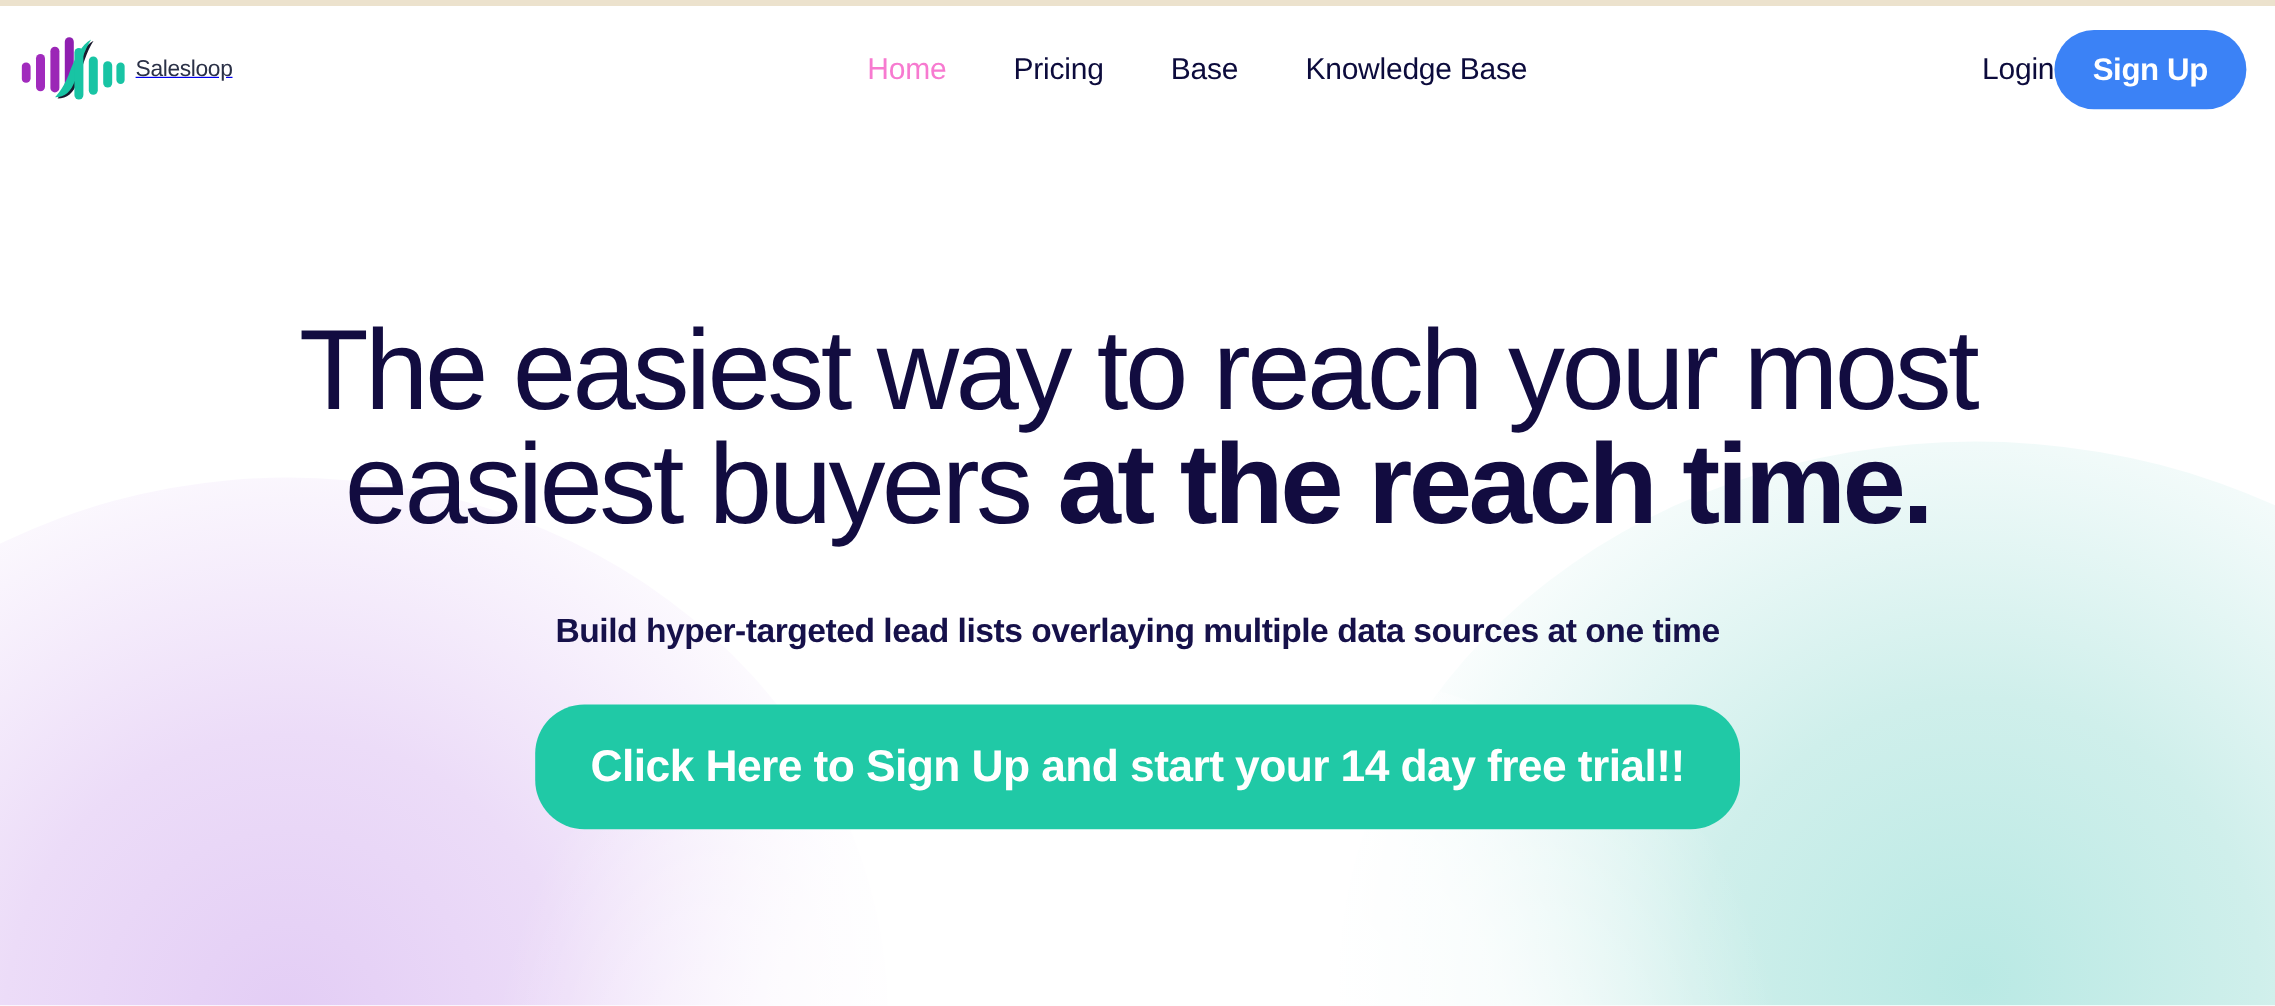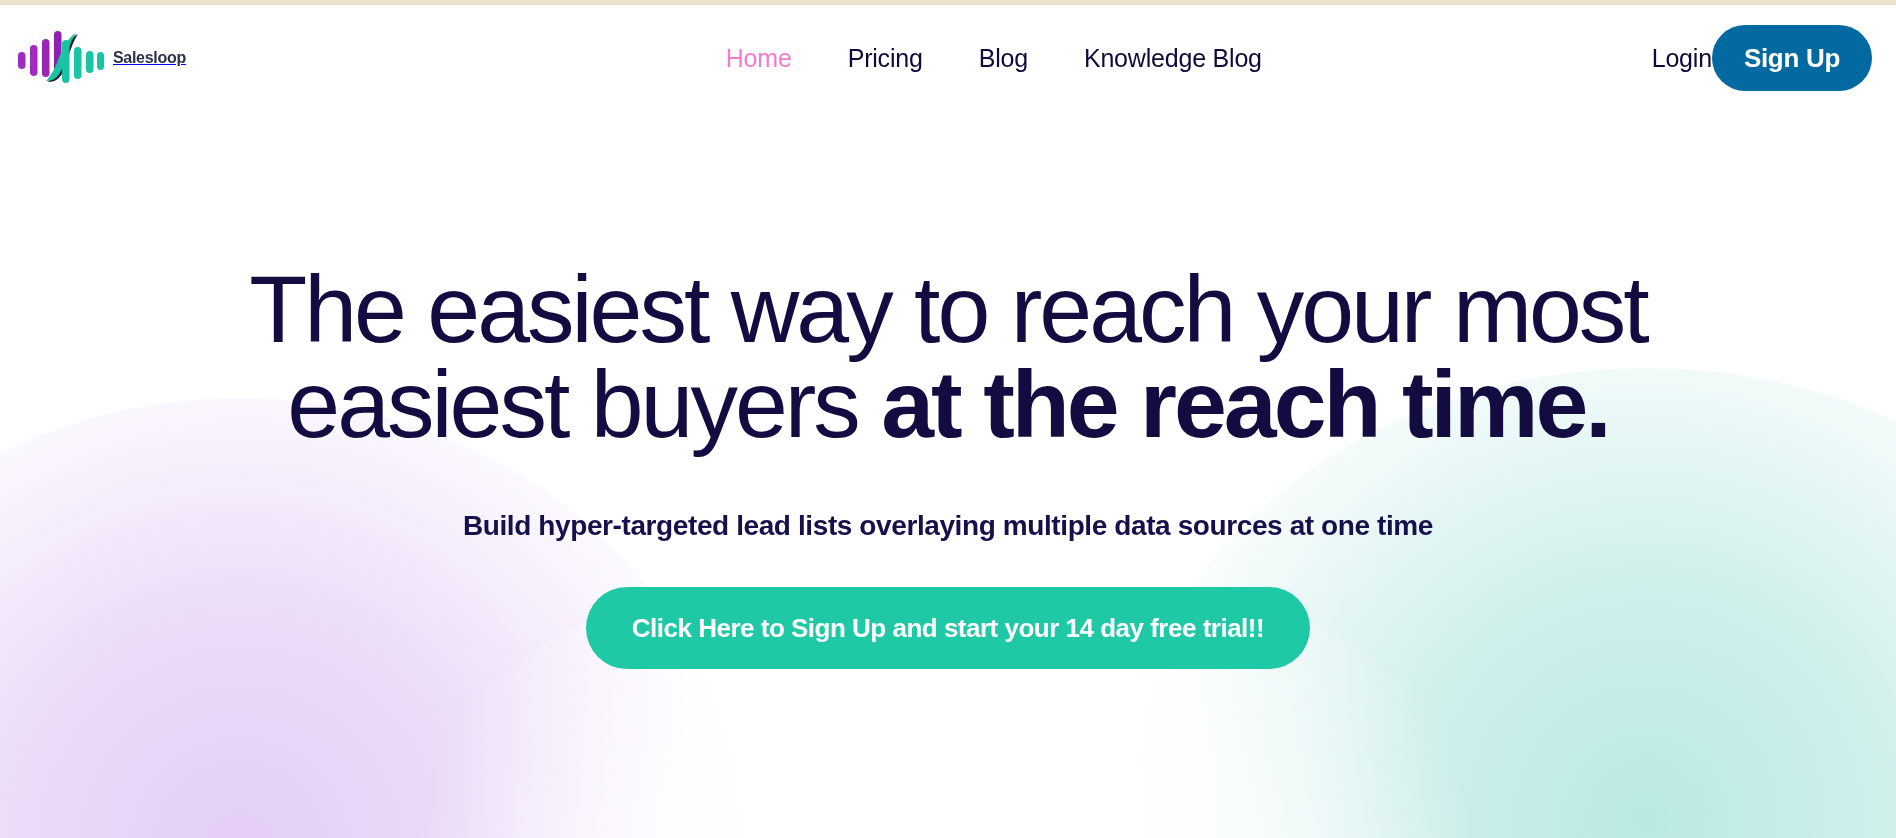--- a/index.html
+++ b/index.html
@@ -82,22 +82,22 @@
     display: flex;
     align-items: center;
     gap: 9px;
     flex: 0 0 auto;
     cursor: pointer;
   }
 
   .logo-mark { display: block; }
 
   .brand-name {
-    font-size: 16px;
-    font-weight: bold;
+    font-size: 19px;
+    font-weight: normal;
     color: #2b3147;
     letter-spacing: -0.3px;
   }
 
   .nav {
     flex: 1 1 auto;
     display: flex;
     align-items: center;
     justify-content: center;
     gap: 56px;
@@ -131,21 +131,21 @@
 
   .signup-btn {
     display: inline-flex;
     align-items: center;
     justify-content: center;
     min-width: 160px;
     height: 66px;
     padding: 0 32px;
     border: none;
     border-radius: 33px;
-    background: #0369a1;
+    background: #3b82f6;
     color: #ffffff;
     font-family: "Liberation Sans", sans-serif;
     font-size: 26px;
     font-weight: bold;
     letter-spacing: -0.3px;
     cursor: pointer;
   }
 
   
   .hero {
@@ -177,28 +177,28 @@
   .cta-wrap {
     margin-top: 45px;
     display: flex;
     justify-content: center;
   }
 
   .cta-btn {
     display: inline-flex;
     align-items: center;
     justify-content: center;
-    height: 82px;
+    height: 104px;
     padding: 0 46px;
     border: none;
     border-radius: 41px;
     background: #20c9a6;
     color: #ffffff;
     font-family: "Liberation Sans", sans-serif;
-    font-size: 26px;
+    font-size: 37px;
     font-weight: bold;
     letter-spacing: -0.5px;
     cursor: pointer;
   }
 </style>
 </head>
 <body>
 
 <div class="page">
 
@@ -224,22 +224,22 @@
           <rect x="68" y="25" width="7.5" height="22" rx="3.75" fill="#18c4a4"></rect>
           <rect x="79" y="26" width="7" height="18" rx="3.5" fill="#18c4a4"></rect>
         </svg>
       </span>
       <span class="brand-name">Salesloop</span>
     </a>
 
     <nav class="nav">
       <a class="nav-link active" href="#">Home</a>
       <a class="nav-link" href="#">Pricing</a>
-      <a class="nav-link" href="#">Blog</a>
-      <a class="nav-link" href="#">Knowledge Blog</a>
+      <a class="nav-link" href="#">Base</a>
+      <a class="nav-link" href="#">Knowledge Base</a>
     </nav>
 
     <div class="actions">
       <a class="login-link" href="#">Login</a>
       <button class="signup-btn" type="button">Sign Up</button>
     </div>
 
   </header>
 
   <section class="hero">

